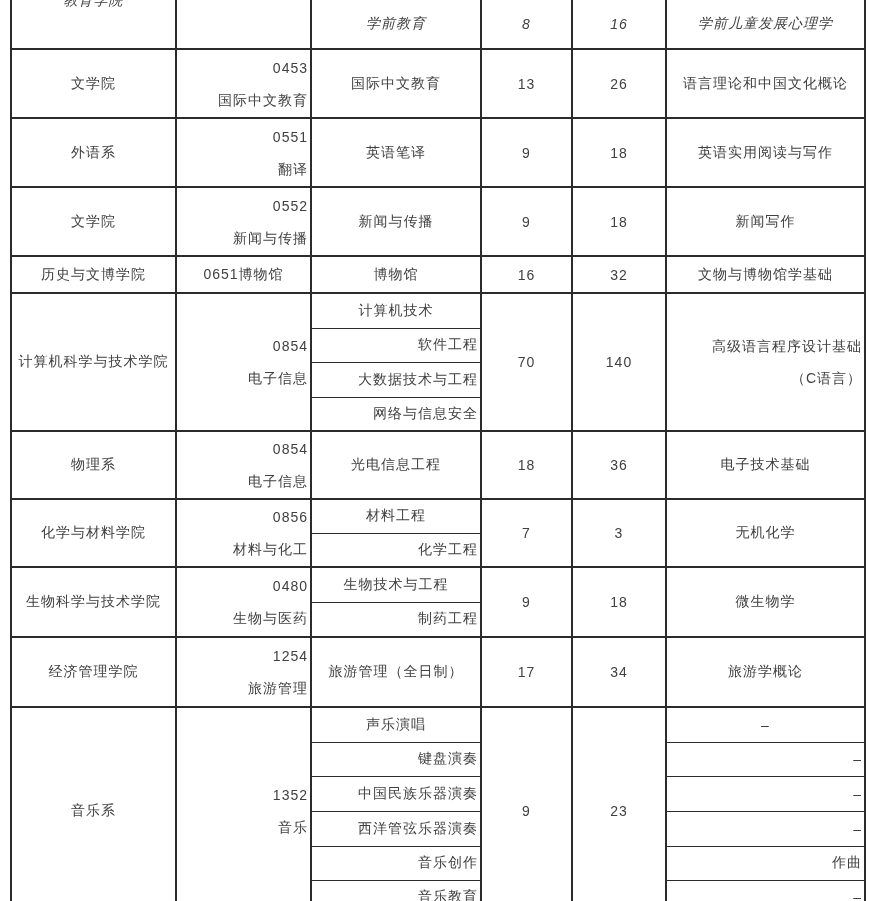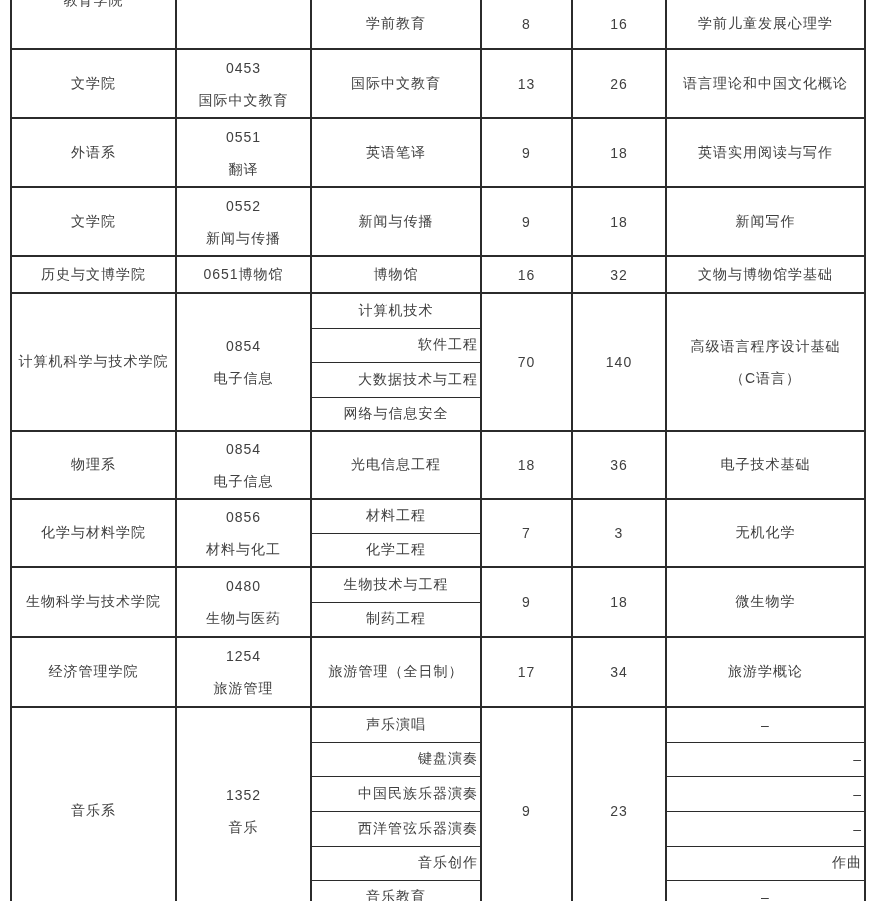--- a/index.html
+++ b/index.html
@@ -28,46 +28,46 @@
     letter-spacing:1px;
     overflow:hidden;
     padding:0 2px;
   }
   
   tr.row-cut-top td{border-top:0;}
   tr.row-cut-bottom td{border-bottom:0;}
   
   td.sub-first{border-bottom-width:1px;}
   td.sub-mid{border-top-width:1px;border-bottom-width:1px;text-align:right;}
-  td.sub-last{border-top-width:1px;}
+  td.sub-last{border-top-width:1px;text-align:right;}
   
   td.cut-top{position:relative;}
   td.cut-top .cut-label{
     position:absolute;top:-8px;left:0;right:0;
     text-align:center;line-height:16px;
   }
   
-  .stack{display:flex;flex-direction:column;justify-content:center;align-items:center;width:100%;}
+  .stack{display:flex;flex-direction:column;justify-content:center;align-items:flex-end;width:100%;}
   .stack .line{line-height:32px;}
 </style>
 </head>
 <body>
 
 <div class="page">
   <table class="grid">
     <colgroup>
       <col style="width:165px">
       <col style="width:135px">
       <col style="width:170px">
       <col style="width:91px">
       <col style="width:94px">
       <col style="width:199px">
     </colgroup>
     <tbody>
-        <tr class="row-cut-top" style="height: 49px;">
+        <tr class="row-cut-top" style="height: 49px; font-style: italic;">
           <td rowspan="1" class="cut-top">
             <span class="cut-label">教育学院</span>
           </td>
           <td rowspan="1"></td>
           <td>学前教育</td>
           <td rowspan="1">8</td>
           <td rowspan="1">16</td>
           <td rowspan="1">学前儿童发展心理学</td>
         </tr>
         <tr style="height: 69px;">

